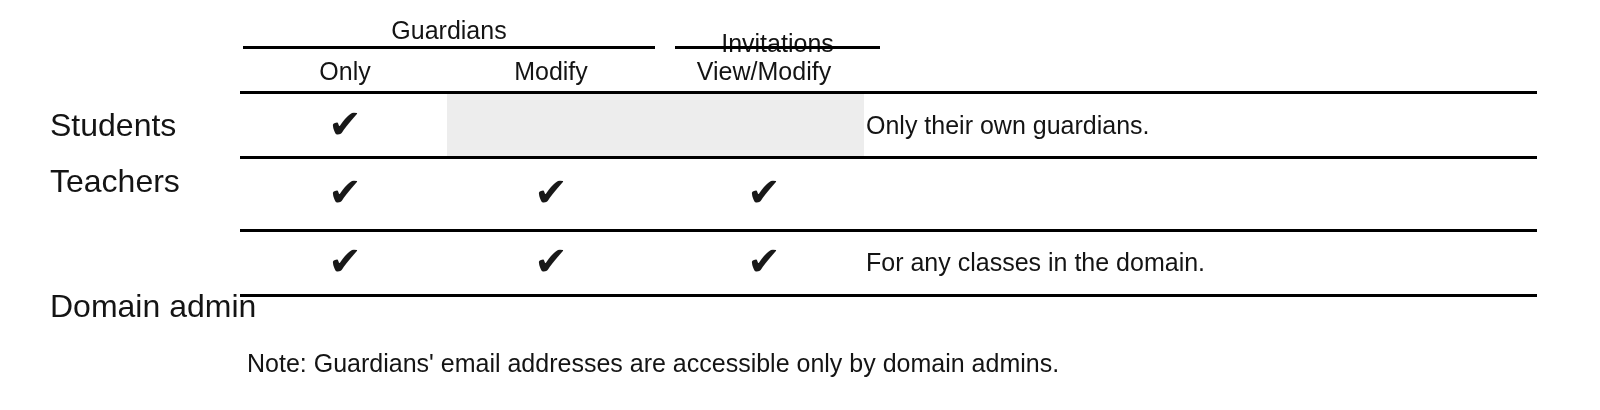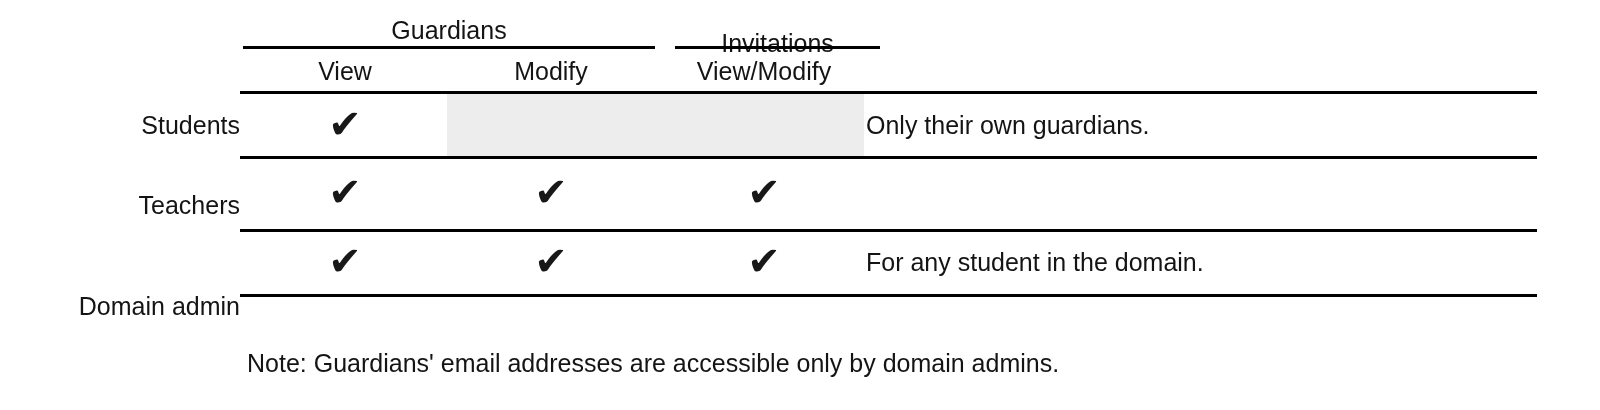--- a/index.html
+++ b/index.html
@@ -72,27 +72,27 @@
     width: 417px;
     top: 94px;
     height: 62px;
     background: #ededed;
   }
 
   .row-label {
     position: absolute;
     left: 50px;
     width: 190px;
-    font-size: 25px;
+    font-size: 32px;
     line-height: 30px;
-    text-align: right;
+    text-align: left;
     white-space: nowrap;
   }
   .row-label-students { top: 110px; }
-  .row-label-teachers { top: 190px; }
+  .row-label-teachers { top: 166px; }
   .row-label-domain { top: 247px; margin-top: 44px; }
 
   .check {
     position: absolute;
     font-size: 40px;
     line-height: 40px;
     text-align: center;
     color: #181818;
     font-family: "DejaVu Sans", sans-serif;
     font-weight: 700;
@@ -132,21 +132,21 @@
 <body>
 
 <div class="sheet">
 
   <div class="grp-label grp-guardians">Guardians</div>
   <div class="grp-label grp-invitations">Invitations</div>
 
   <div class="grp-rule grp-rule-guardians"></div>
   <div class="grp-rule grp-rule-invitations"></div>
 
-  <div class="col-label col-view">View</div>
+  <div class="col-label col-view">Only</div>
   <div class="col-label col-modify">Modify</div>
   <div class="col-label col-invite">View/Modify</div>
 
   <div class="hrule hrule-top"></div>
   <div class="hrule hrule-r1"></div>
   <div class="hrule hrule-r2"></div>
   <div class="hrule hrule-r3"></div>
 
   <div class="shade"></div>
 
@@ -158,17 +158,17 @@
 
   <div class="row-label row-label-teachers">Teachers</div>
   <div class="check cell-view r2">✔</div>
   <div class="check cell-modify r2">✔</div>
   <div class="check cell-invite r2">✔</div>
 
   <div class="row-label row-label-domain">Domain admin</div>
   <div class="check cell-view r3">✔</div>
   <div class="check cell-modify r3">✔</div>
   <div class="check cell-invite r3">✔</div>
-  <div class="note note-r3">For any student in the domain.</div>
+  <div class="note note-r3">For any classes in the domain.</div>
 
   <div class="footnote">Note: Guardians' email addresses are accessible only by domain admins.</div>
 
 </div>
 
 </body></html>

